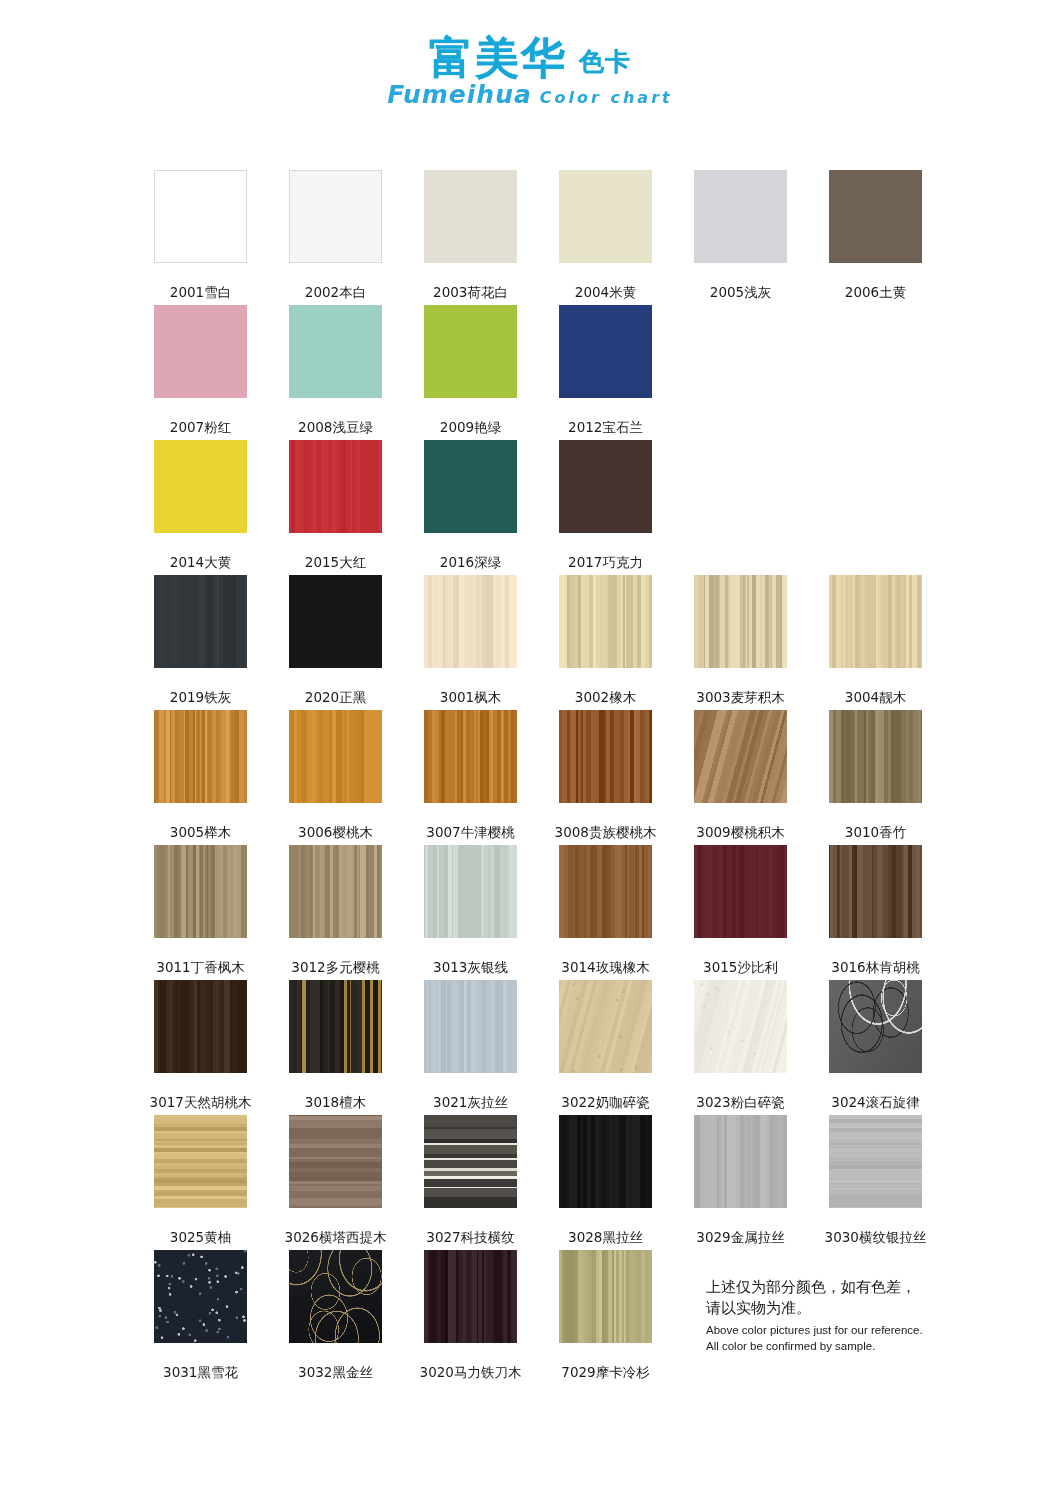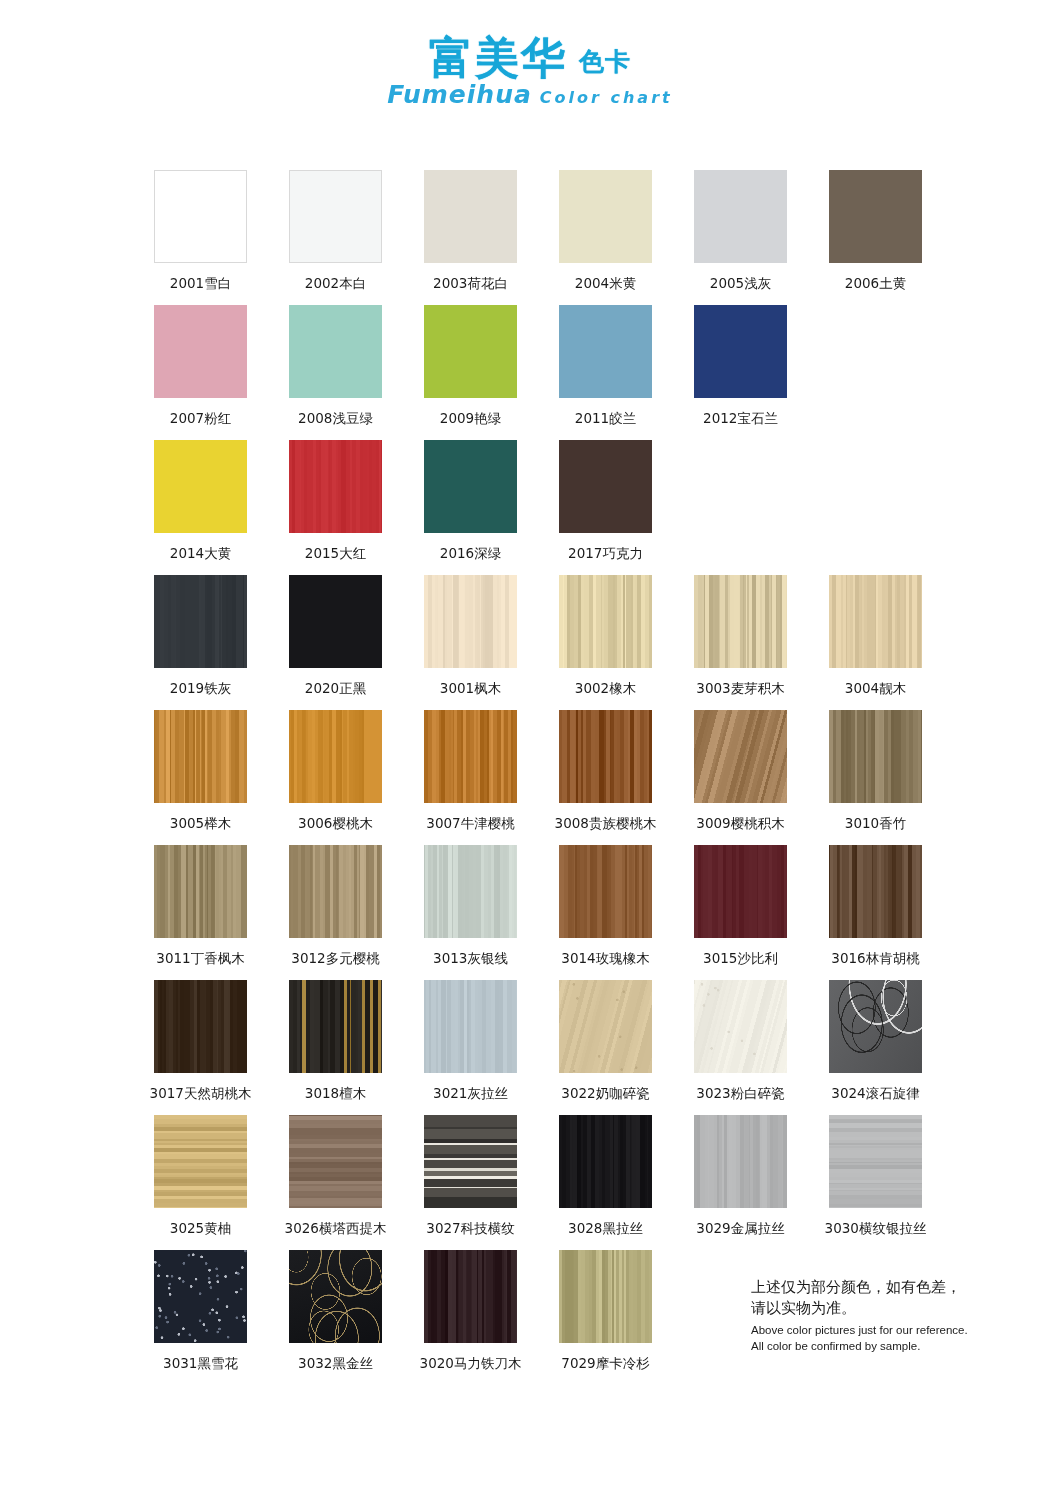--- a/index.html
+++ b/index.html
@@ -38,31 +38,31 @@
   }
   .row{display:flex;height:135px;}
   .cell{width:135px;display:flex;flex-direction:column;align-items:center;}
   .sw{
     width:93px;height:93px;
     background-repeat:no-repeat;background-size:100% 100%;
     box-shadow:0 0 0 0 transparent;
   }
   .sw.bordered{box-shadow:inset 0 0 0 1px #d9d9d9;}
   .label{
-    margin-top:12px;
+    margin-top:21px;
     font-size:13.5px;
     font-family:"DejaVu Sans","Liberation Sans",sans-serif;
     color:#1b1b1b;
     white-space:nowrap;
     letter-spacing:0px;
   }
 
   
   .note{
-    position:absolute;left:706px;top:1277px;width:300px;margin-left:45px;
+    position:absolute;left:706px;top:1277px;width:300px;
   }
   .note-cn{
     font-family:"DejaVu Serif","Liberation Serif",serif;
     font-size:15px;color:#1b1b1b;line-height:1.38;
   }
   .note-en{
     margin-top:5px;
     font-family:"Liberation Sans","DejaVu Sans",sans-serif;
     font-size:11.5px;color:#1b1b1b;line-height:1.35;
   }
@@ -115,24 +115,20 @@
         </div>
         <div class="cell">
           <div class="sw" style="background-color: rgb(155, 208, 194);"></div>
           <div class="label">2008浅豆绿</div>
         </div>
         <div class="cell">
           <div class="sw" style="background-color: rgb(165, 195, 60);"></div>
           <div class="label">2009艳绿</div>
         </div>
         <div class="cell">
-          <div class="sw" style="background-color: rgb(117, 168, 195);"></div>
-          <div class="label">2011皎兰</div>
-        </div>
-        <div class="cell">
           <div class="sw" style="background-color: rgb(36, 60, 121);"></div>
           <div class="label">2012宝石兰</div>
         </div>
       </div>
       <div class="row">
         <div class="cell">
           <div class="sw" style="background-color: rgb(233, 211, 49);"></div>
           <div class="label">2014大黄</div>
         </div>
         <div class="cell">

